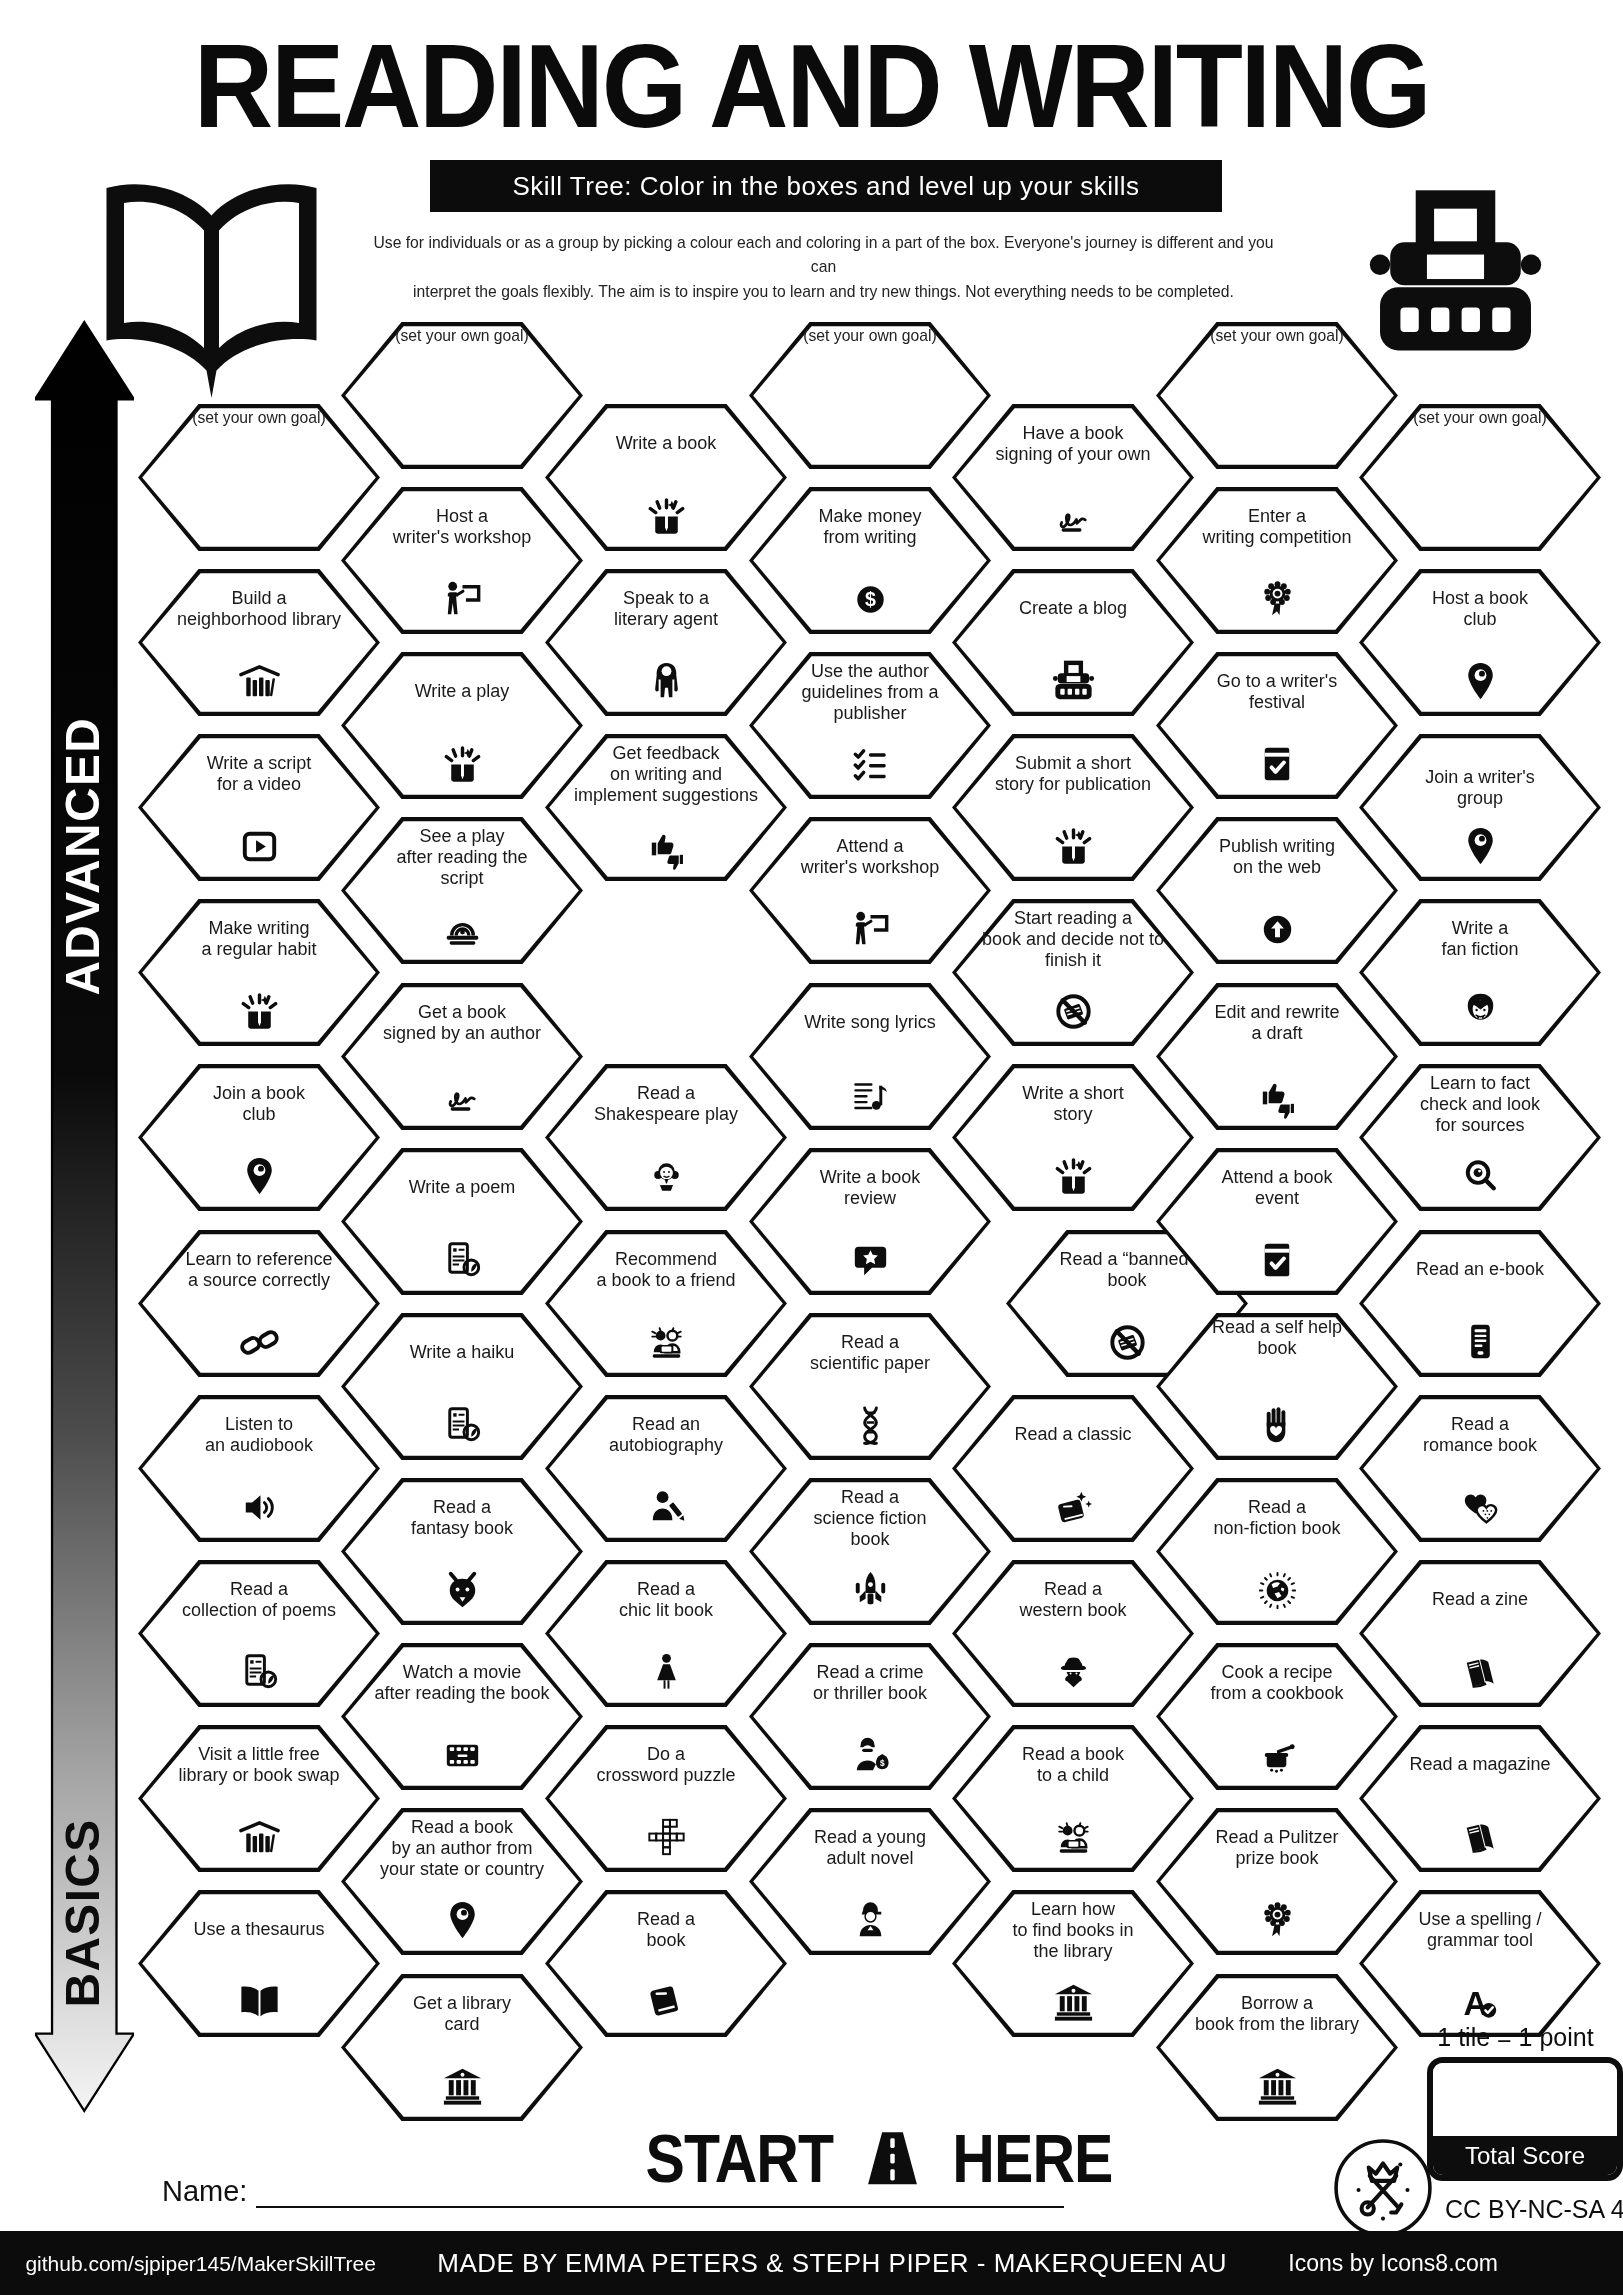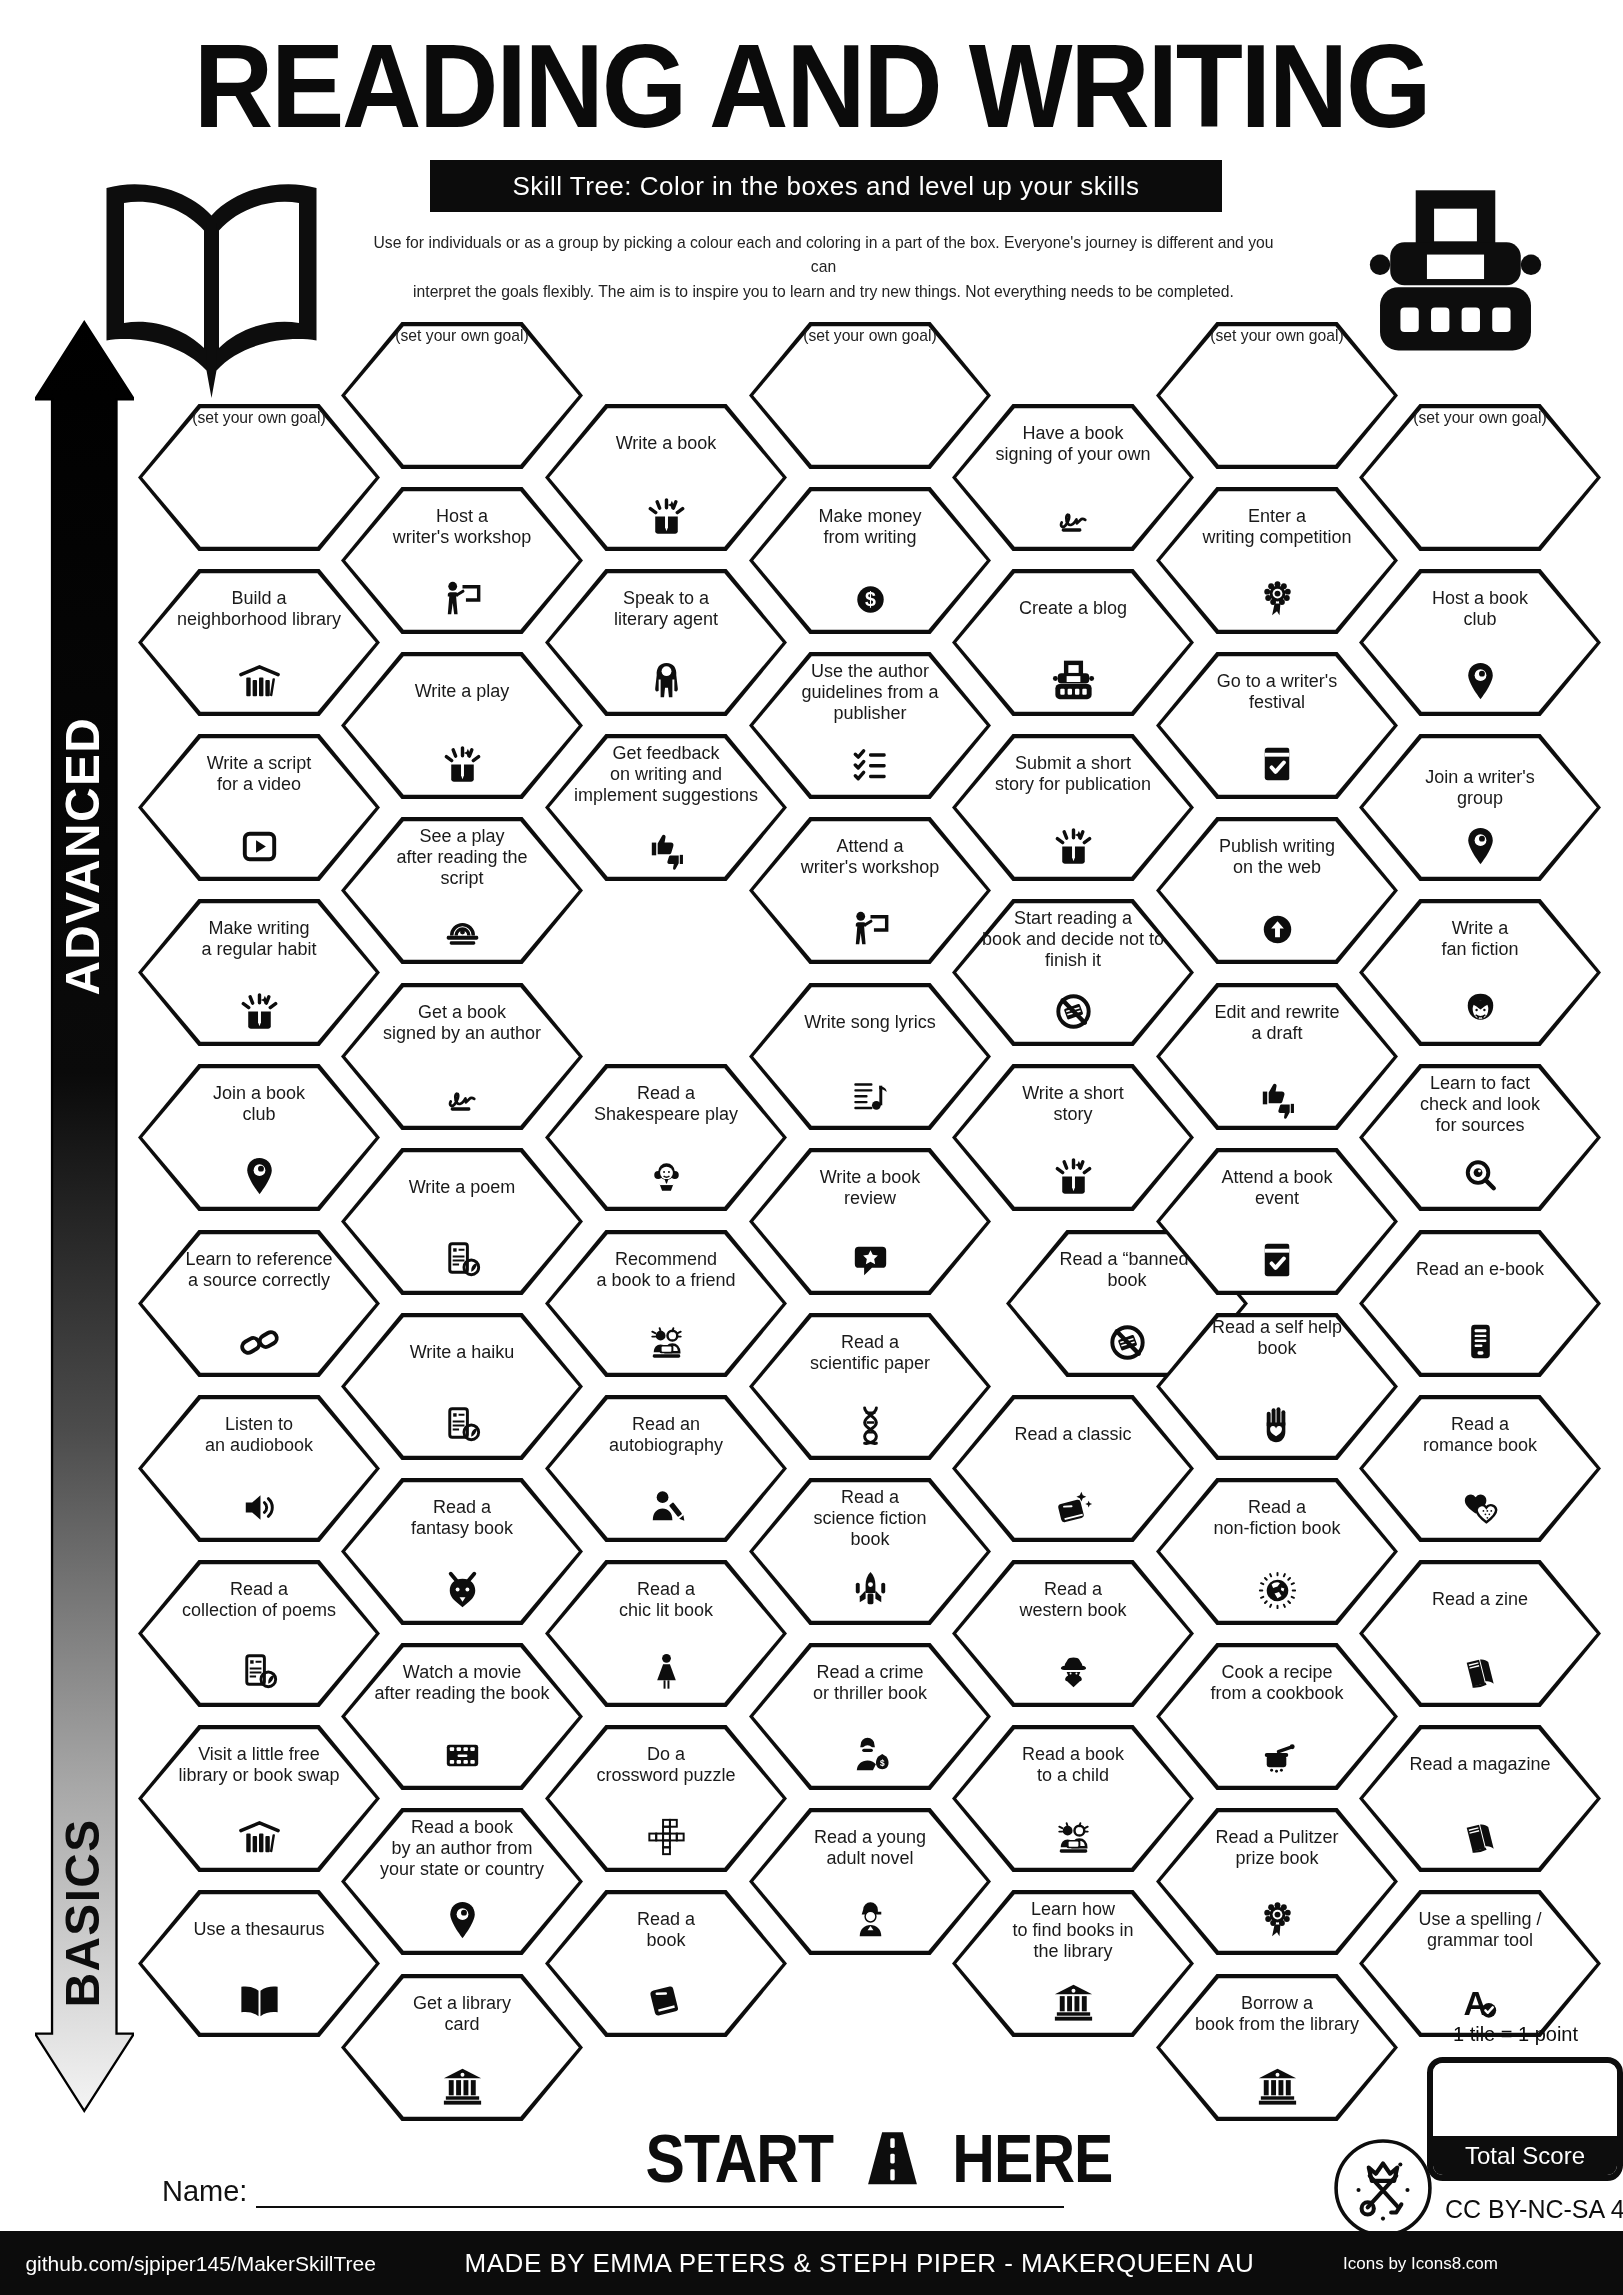--- a/index.html
+++ b/index.html
@@ -22,31 +22,31 @@
   .hi svg{height:49px;width:61px;}
   
   .arrowwrap{position:absolute;left:35px;top:318px;width:99px;height:1797px;}
   
   .startrow{position:absolute;left:703px;top:2122px;width:352px;display:flex;align-items:center;justify-content:center;gap:13px;}
   .startrow .big{font-size:59px;font-weight:700;letter-spacing:-0.9px;transform:scaleY(1.15);}
   .startrow .roadic svg{width:93px;height:74px;display:block;}
   .namerow{position:absolute;left:162px;top:2174px;width:902px;display:flex;align-items:flex-end;}
   .namerow .nl{font-size:29px;color:#111;}
   .namerow .line{flex:1;border-bottom:2.8px solid #0d0d0d;margin-left:8.3px;height:32px;}
-  .tilepoint{position:absolute;left:1416px;top:2023px;width:199px;text-align:center;font-size:20px;}
+  .tilepoint{position:absolute;left:1416px;top:2023px;width:199px;text-align:center;font-size:25px;}
   .scorebox{position:absolute;left:1427px;top:2057px;width:184px;height:112px;border:6px solid #0d0d0d;border-radius:15.7px;background:#fff;overflow:hidden;display:flex;flex-direction:column;}
   .scorefill{flex:1;background:#fff;}
   .scorelabel{height:39px;background:#0d0d0d;color:#fff;display:flex;align-items:center;justify-content:center;font-size:24px;}
   .ccrow{position:absolute;left:1332px;top:2137px;width:291px;display:flex;align-items:center;}
   .cclogo svg{width:102px;height:102px;display:block;}
   .cctext{font-size:25px;margin-left:11px;margin-top:42px;white-space:nowrap;}
   .footbar{position:absolute;left:0;top:2231px;width:1623px;height:65px;background:#0c0c0c;color:#fff;display:flex;align-items:center;}
   .footbar .fl{font-size:21px;margin-left:25.4px;}
   .footbar .fc{font-size:26px;flex:1;text-align:center;letter-spacing:0.5px;}
-  .footbar .fr{font-size:17px;margin-right:125px;}
+  .footbar .fr{font-size:23px;margin-right:125px;}
   .hdricon svg{width:100%;height:100%;display:block;}
 </style>
 </head>
 <body>
 
 <div class="title">READING AND WRITING</div>
 <div class="banner">
     <span>Skill Tree:  Color in the boxes and level up your skills</span>
   </div>
 <div class="desc">Use for individuals or as a group by picking a colour each and coloring in a part of the box.  Everyone's journey is different and you can

